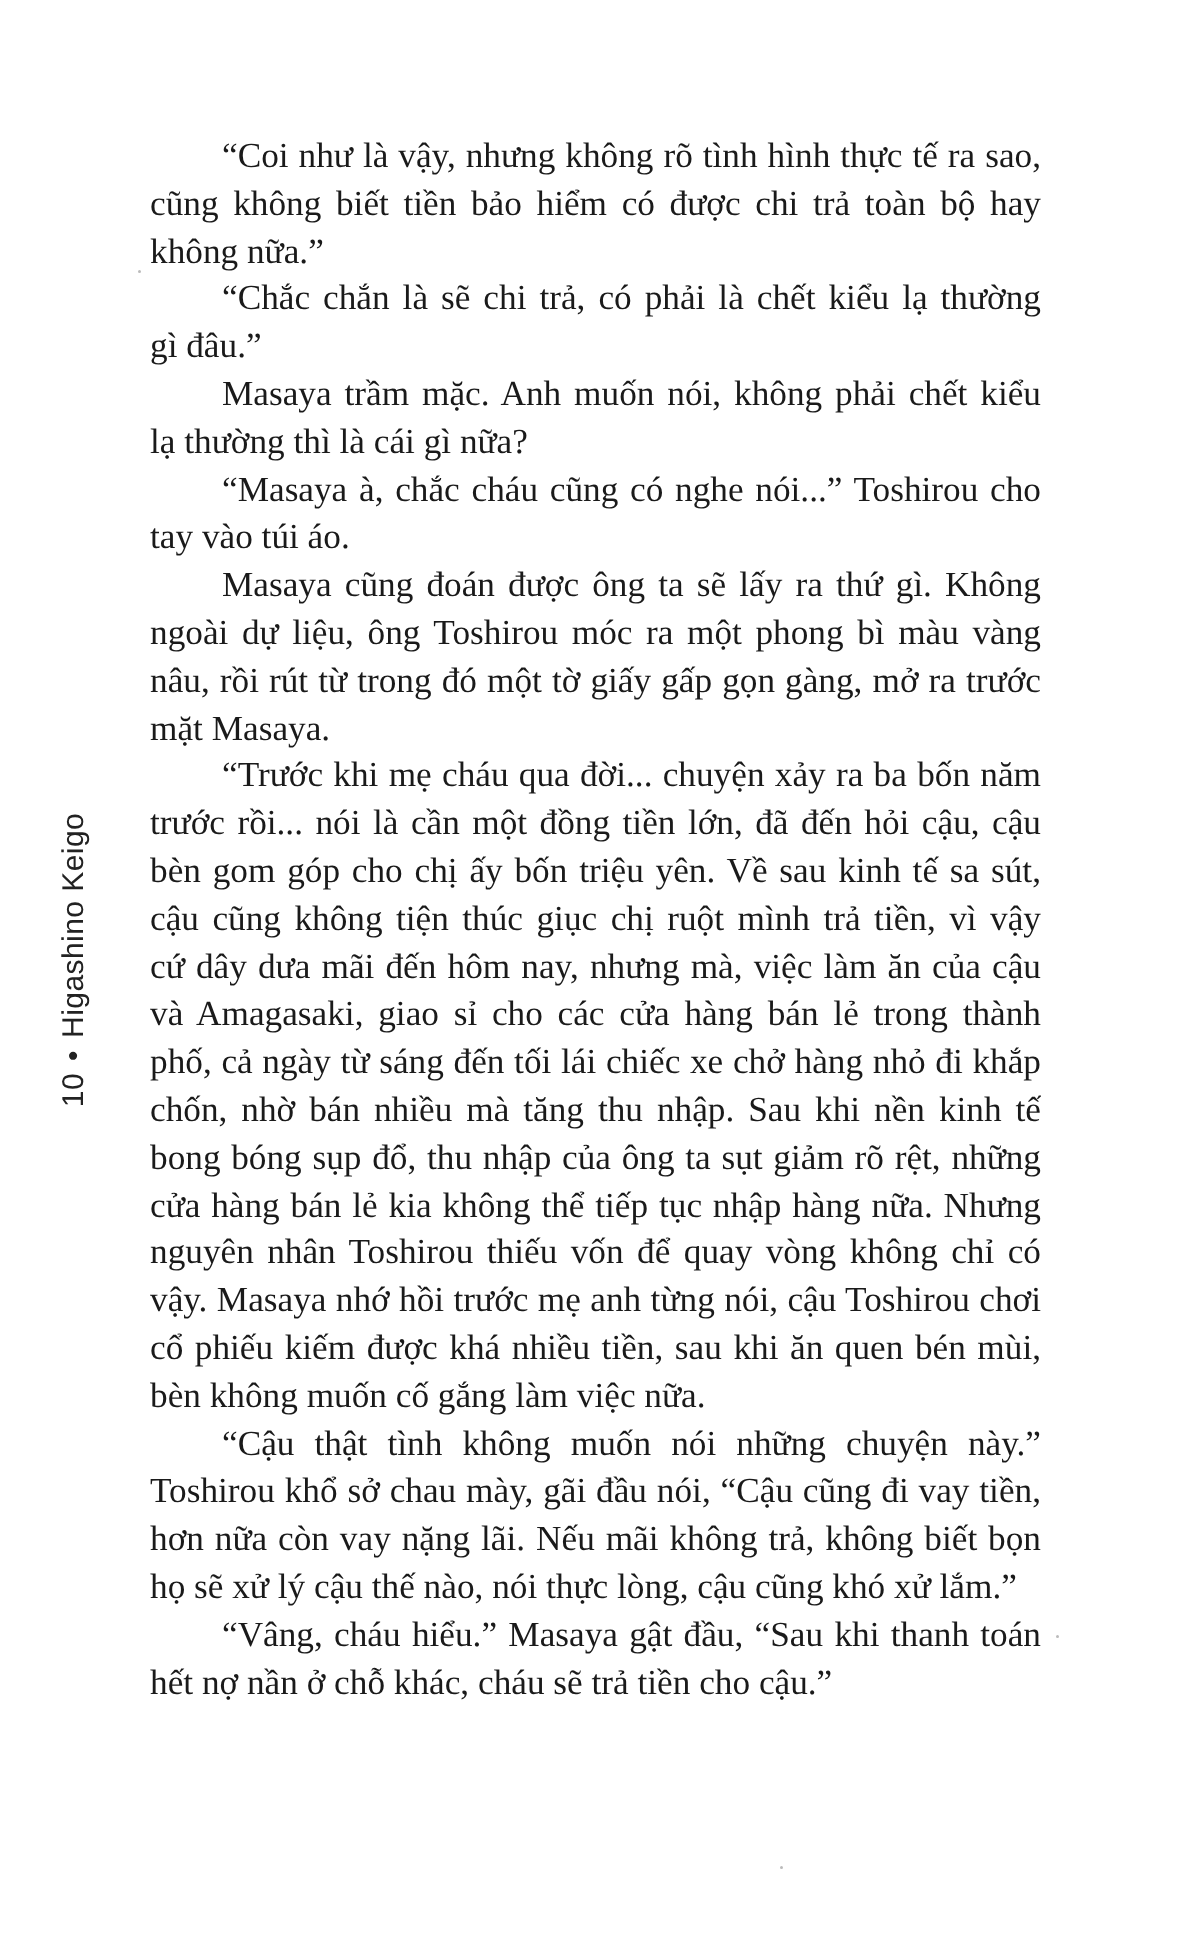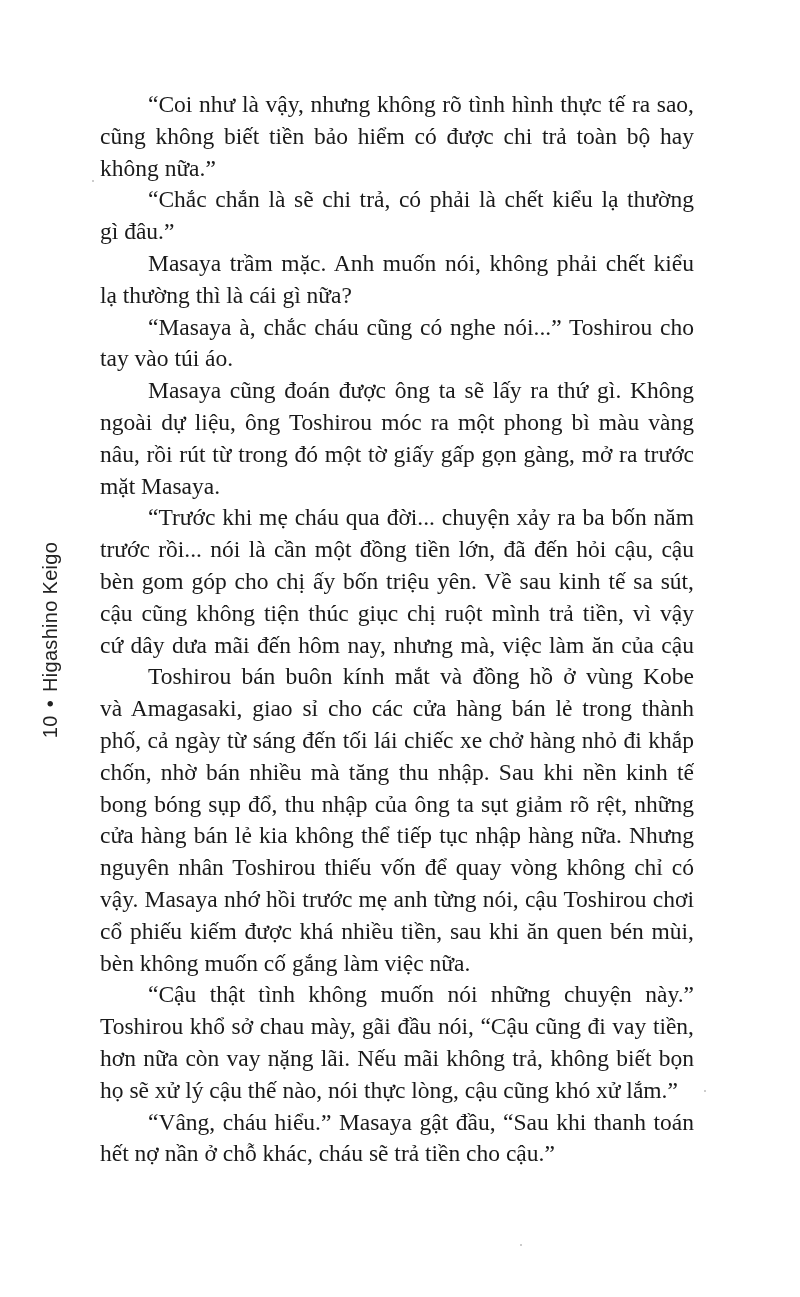--- a/index.html
+++ b/index.html
@@ -111,21 +111,20 @@
 
     <div>
       <span class="line justify indent">“Trước khi mẹ cháu qua đời... chuyện xảy ra ba bốn năm</span>
       <span class="line justify">trước rồi... nói là cần một đồng tiền lớn, đã đến hỏi cậu, cậu</span>
       <span class="line justify">bèn gom góp cho chị ấy bốn triệu yên. Về sau kinh tế sa sút,</span>
       <span class="line justify">cậu cũng không tiện thúc giục chị ruột mình trả tiền, vì vậy</span>
       <span class="line justify">cứ dây dưa mãi đến hôm nay, nhưng mà, việc làm ăn của cậu</span>
     </div>
 
     <div>
-      <span class="line justify indent">Toshirou bán buôn kính mắt và đồng hồ ở vùng Kobe</span>
       <span class="line justify">và Amagasaki, giao sỉ cho các cửa hàng bán lẻ trong thành</span>
       <span class="line justify">phố, cả ngày từ sáng đến tối lái chiếc xe chở hàng nhỏ đi khắp</span>
       <span class="line justify">chốn, nhờ bán nhiều mà tăng thu nhập. Sau khi nền kinh tế</span>
       <span class="line justify">bong bóng sụp đổ, thu nhập của ông ta sụt giảm rõ rệt, những</span>
       <span class="line justify">cửa hàng bán lẻ kia không thể tiếp tục nhập hàng nữa. Nhưng</span>
       <span class="line justify">nguyên nhân Toshirou thiếu vốn để quay vòng không chỉ có</span>
       <span class="line justify">vậy. Masaya nhớ hồi trước mẹ anh từng nói, cậu Toshirou chơi</span>
       <span class="line justify">cổ phiếu kiếm được khá nhiều tiền, sau khi ăn quen bén mùi,</span>
       <span class="line last">bèn không muốn cố gắng làm việc nữa.</span>
     </div>

